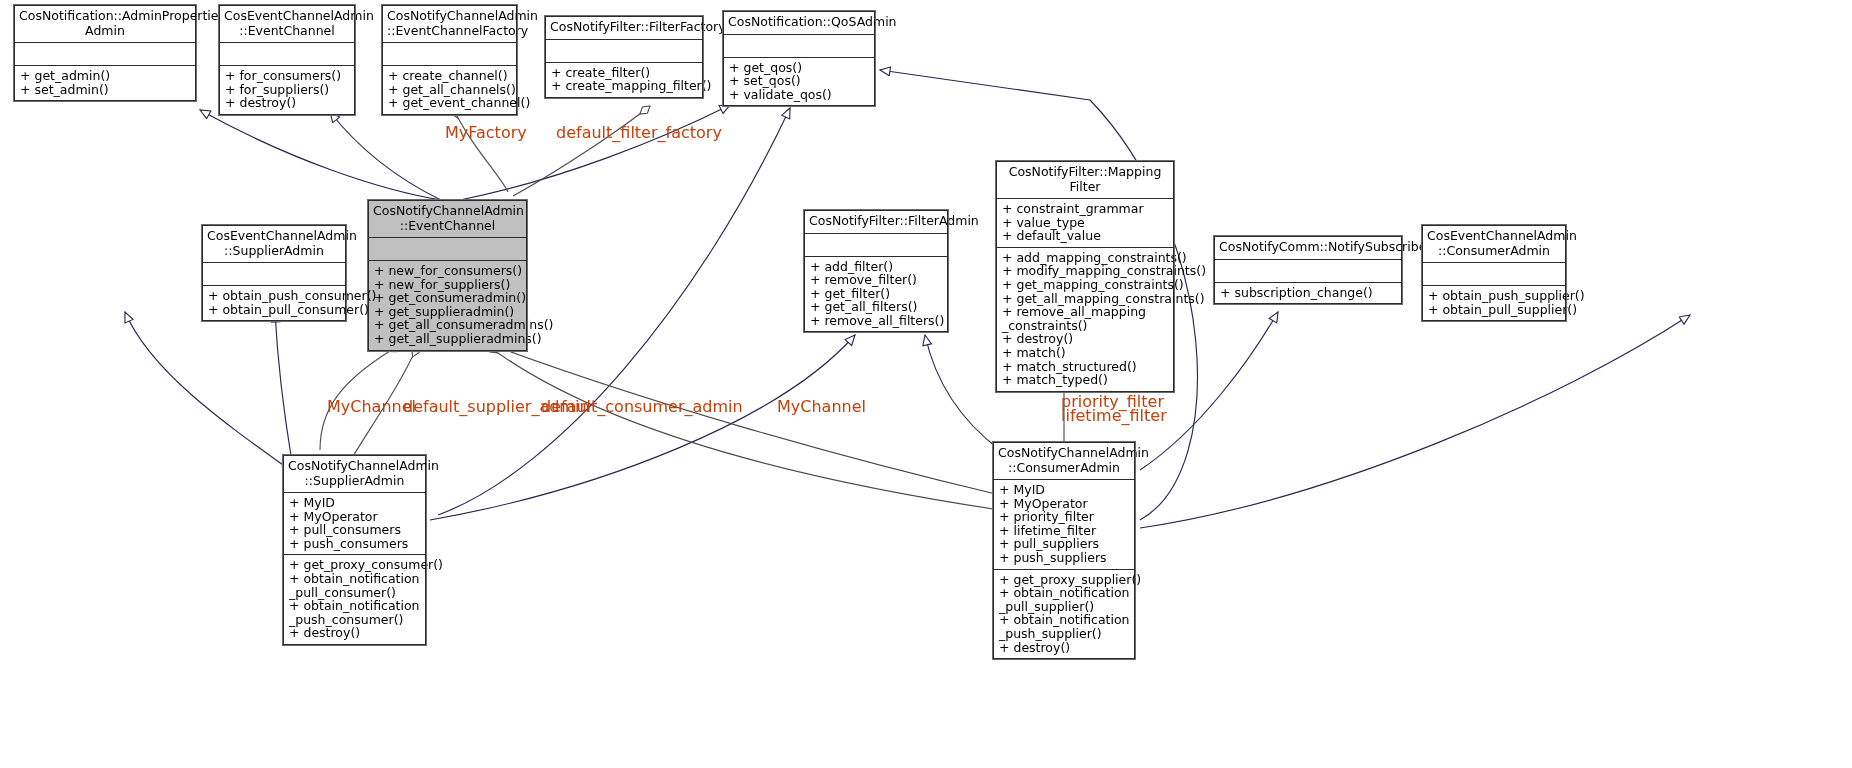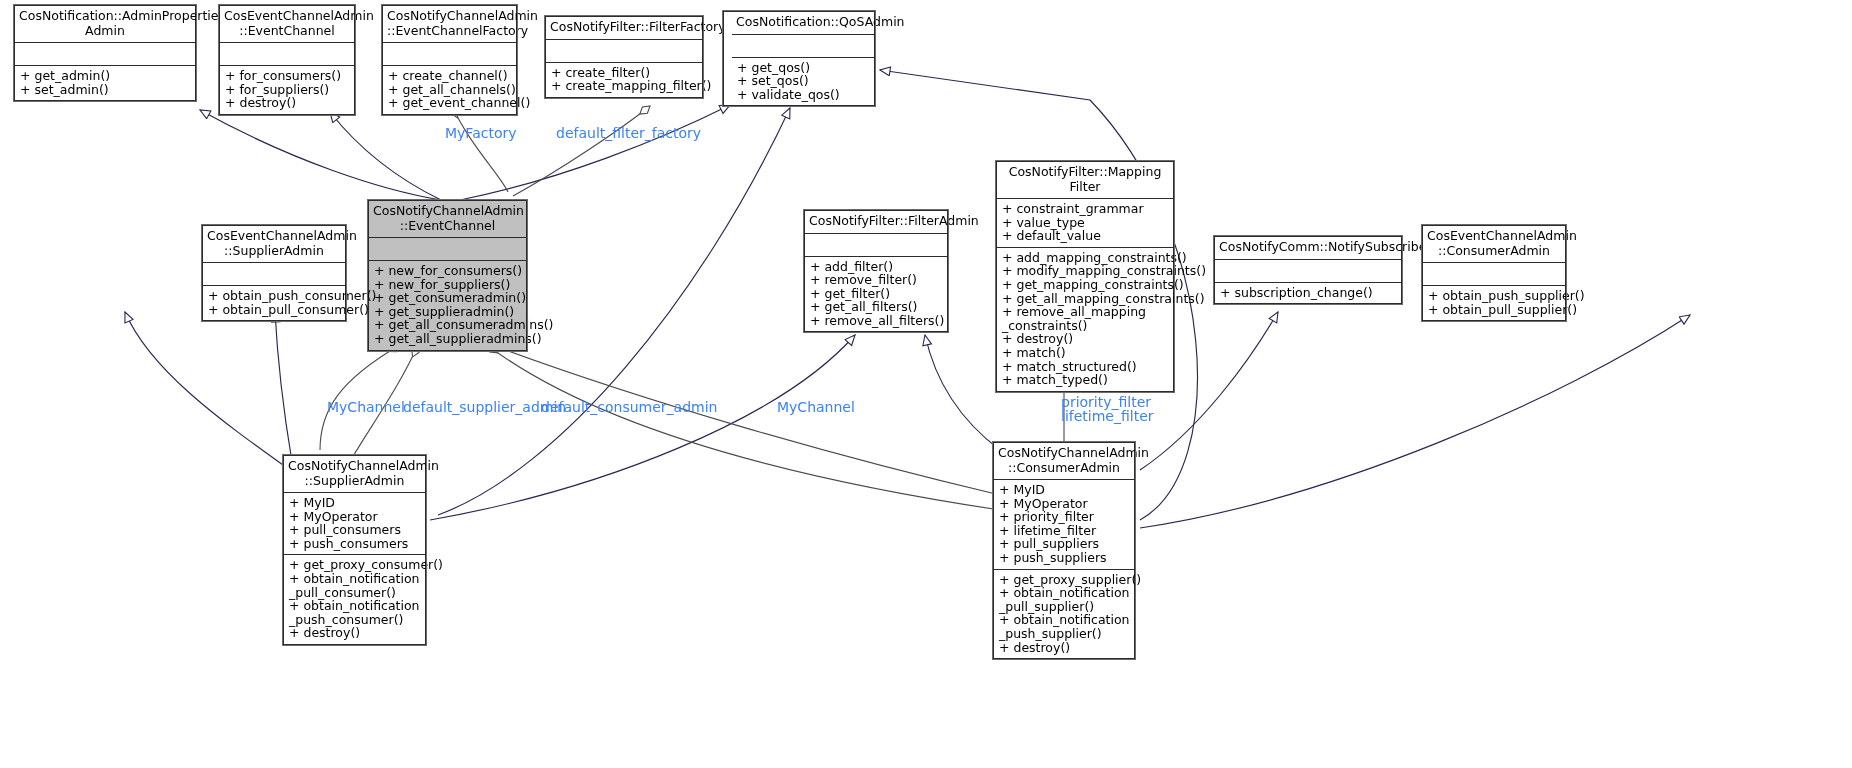--- a/index.html
+++ b/index.html
@@ -52,23 +52,23 @@
   }
   .umlbox .attrs.empty{
     min-height:14px;
     padding:4px;
   }
   .umlbox .row{
     white-space:pre;
   }
   .edgelabel{
     position:absolute;
-    font-size:14px;
+    font-size:16px;
     line-height:14px;
-    color:#3b82f6;
+    color:#c2410c;
     white-space:pre-line;
     background:transparent;
   }
 </style>
 </head>
 <body>
 
 <div id="canvas">
 
   <svg class="edges" viewBox="0 0 1852 768" xmlns="http://www.w3.org/2000/svg">
@@ -166,21 +166,21 @@
     <div class="title">CosNotifyFilter::FilterFactory</div>
     <div class="sep"></div>
     <div class="attrs empty"></div>
     <div class="sep"></div>
     <div class="ops">
       <div class="row">+ create_filter()</div>
       <div class="row">+ create_mapping_filter()</div>
     </div>
   </div>
 
-  <div class="umlbox" style="left:723px;top:11px;width:152px;padding-left:8px;">
+  <div class="umlbox" style="left:723px;top:11px;width:152px;">
     <div class="title">CosNotification::QoSAdmin</div>
     <div class="sep"></div>
     <div class="attrs empty"></div>
     <div class="sep"></div>
     <div class="ops">
       <div class="row">+ get_qos()</div>
       <div class="row">+ set_qos()</div>
       <div class="row">+ validate_qos()</div>
     </div>
   </div>

